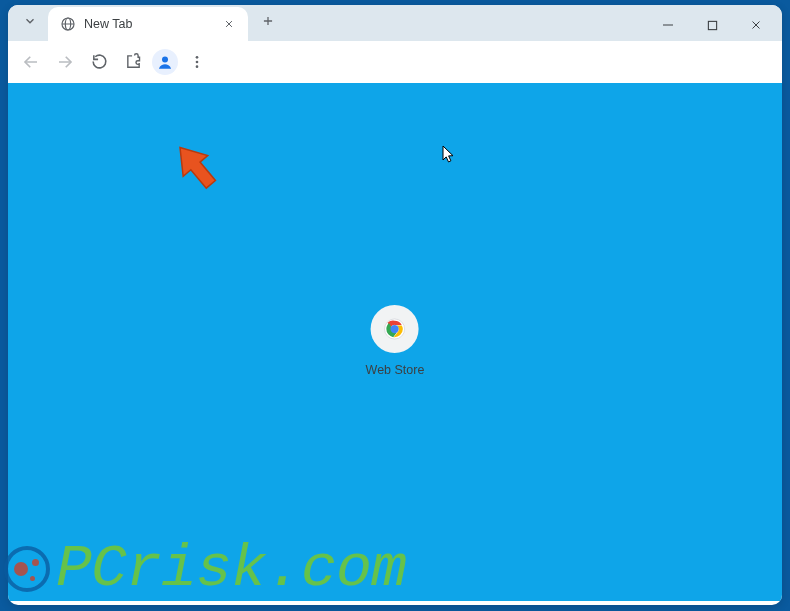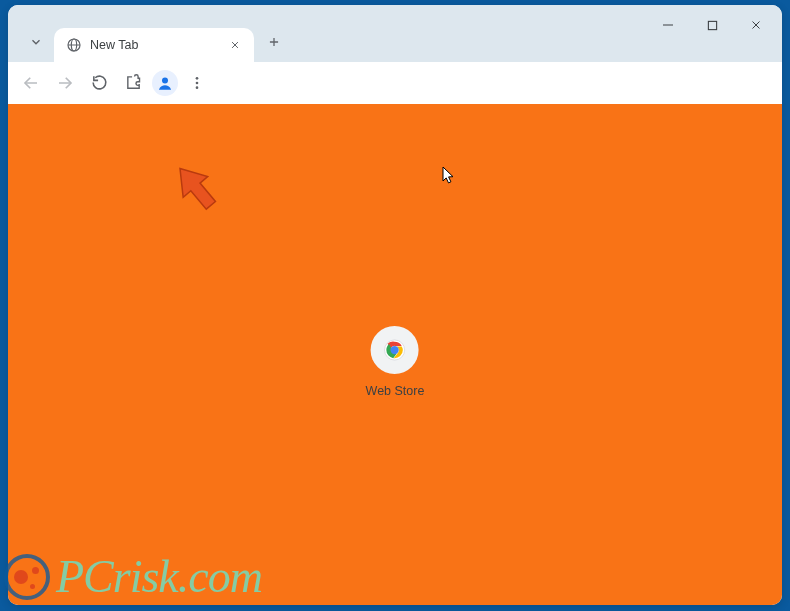--- a/index.html
+++ b/index.html
@@ -7,22 +7,22 @@
 body { background:#0a5a9e; }
 
 .window {
   position:absolute; left:8px; top:5px; width:774px; height:600px;
   background:#fff; border-radius:10px; overflow:hidden;
   box-shadow:0 2px 8px rgba(0,0,0,.15);
 }
 
 
 .titlebar {
-  height:57px; background:#dde7ee; display:flex; align-items:flex-end;
-  padding-left:12px; position:relative;
+  height:36px; background:#dde7ee; display:flex; align-items:flex-end;
+  padding-left:6px; position:relative;
 }
 .search-tabs {
   width:28px; height:28px; border-radius:6px; margin:0 4px 6px 2px;
   display:flex; align-items:center; justify-content:center; cursor:pointer;
 }
 .tab {
   height:34px; background:#fff; border-radius:10px 10px 0 0;
   display:flex; align-items:center; padding:0 10px 0 12px; min-width:200px;
   position:relative; margin-bottom:0;
 }
@@ -66,21 +66,21 @@
 .tool-btn {
   width:30px; height:30px; border-radius:50%; display:flex;
   align-items:center; justify-content:center; cursor:pointer; color:#5f6368;
 }
 .profile {
   width:26px; height:26px; border-radius:50%; background:#e8f0fe;
   display:flex; align-items:center; justify-content:center; cursor:pointer;
 }
 
 
-.content { position:relative; width:100%; height:calc(100% - 82px); background:#f97316; }
+.content { position:relative; width:100%; height:calc(100% - 82px); background:#0ea5e9; }
 
 .shortcut {
   position:absolute; left:50%; top:222px; transform:translateX(-50%);
   display:flex; flex-direction:column; align-items:center; cursor:pointer;
 }
 .shortcut .tile {
   width:48px; height:48px; border-radius:50%; background:#f1f3f4;
   display:flex; align-items:center; justify-content:center; margin-bottom:10px;
 }
 .shortcut .lbl { font-size:12.5px; color:#3c4043; }
@@ -96,22 +96,22 @@
   position:absolute; left:434px; top:62px; width:14px; height:20px;
   pointer-events:none;
 }
 
 
 .watermark {
   position:absolute; left:4px; bottom:8px; pointer-events:none;
   display:flex; align-items:center; opacity:.75;
 }
 .wm-text {
-  font-size:46px; font-style:italic; font-weight:300;
-  letter-spacing:-1px; color:#5eead4; font-family:Liberation Serif, serif;
+  font-size:60px; font-style:italic; font-weight:300;
+  letter-spacing:-1px; color:#84cc16; font-family:Liberation Mono, monospace;
 }
 .wm-circle {
   width:46px; height:46px; border:4px solid #0a5a9e; border-radius:50%;
   position:relative; margin-right:6px;
 }
 .wm-circle::before, .wm-circle::after {
   content:""; position:absolute; border-radius:50%; background:#d83a1d;
 }
 .wm-circle::before { width:14px; height:14px; left:6px; top:12px; }
 .wm-circle::after { width:7px; height:7px; left:24px; top:9px; }

